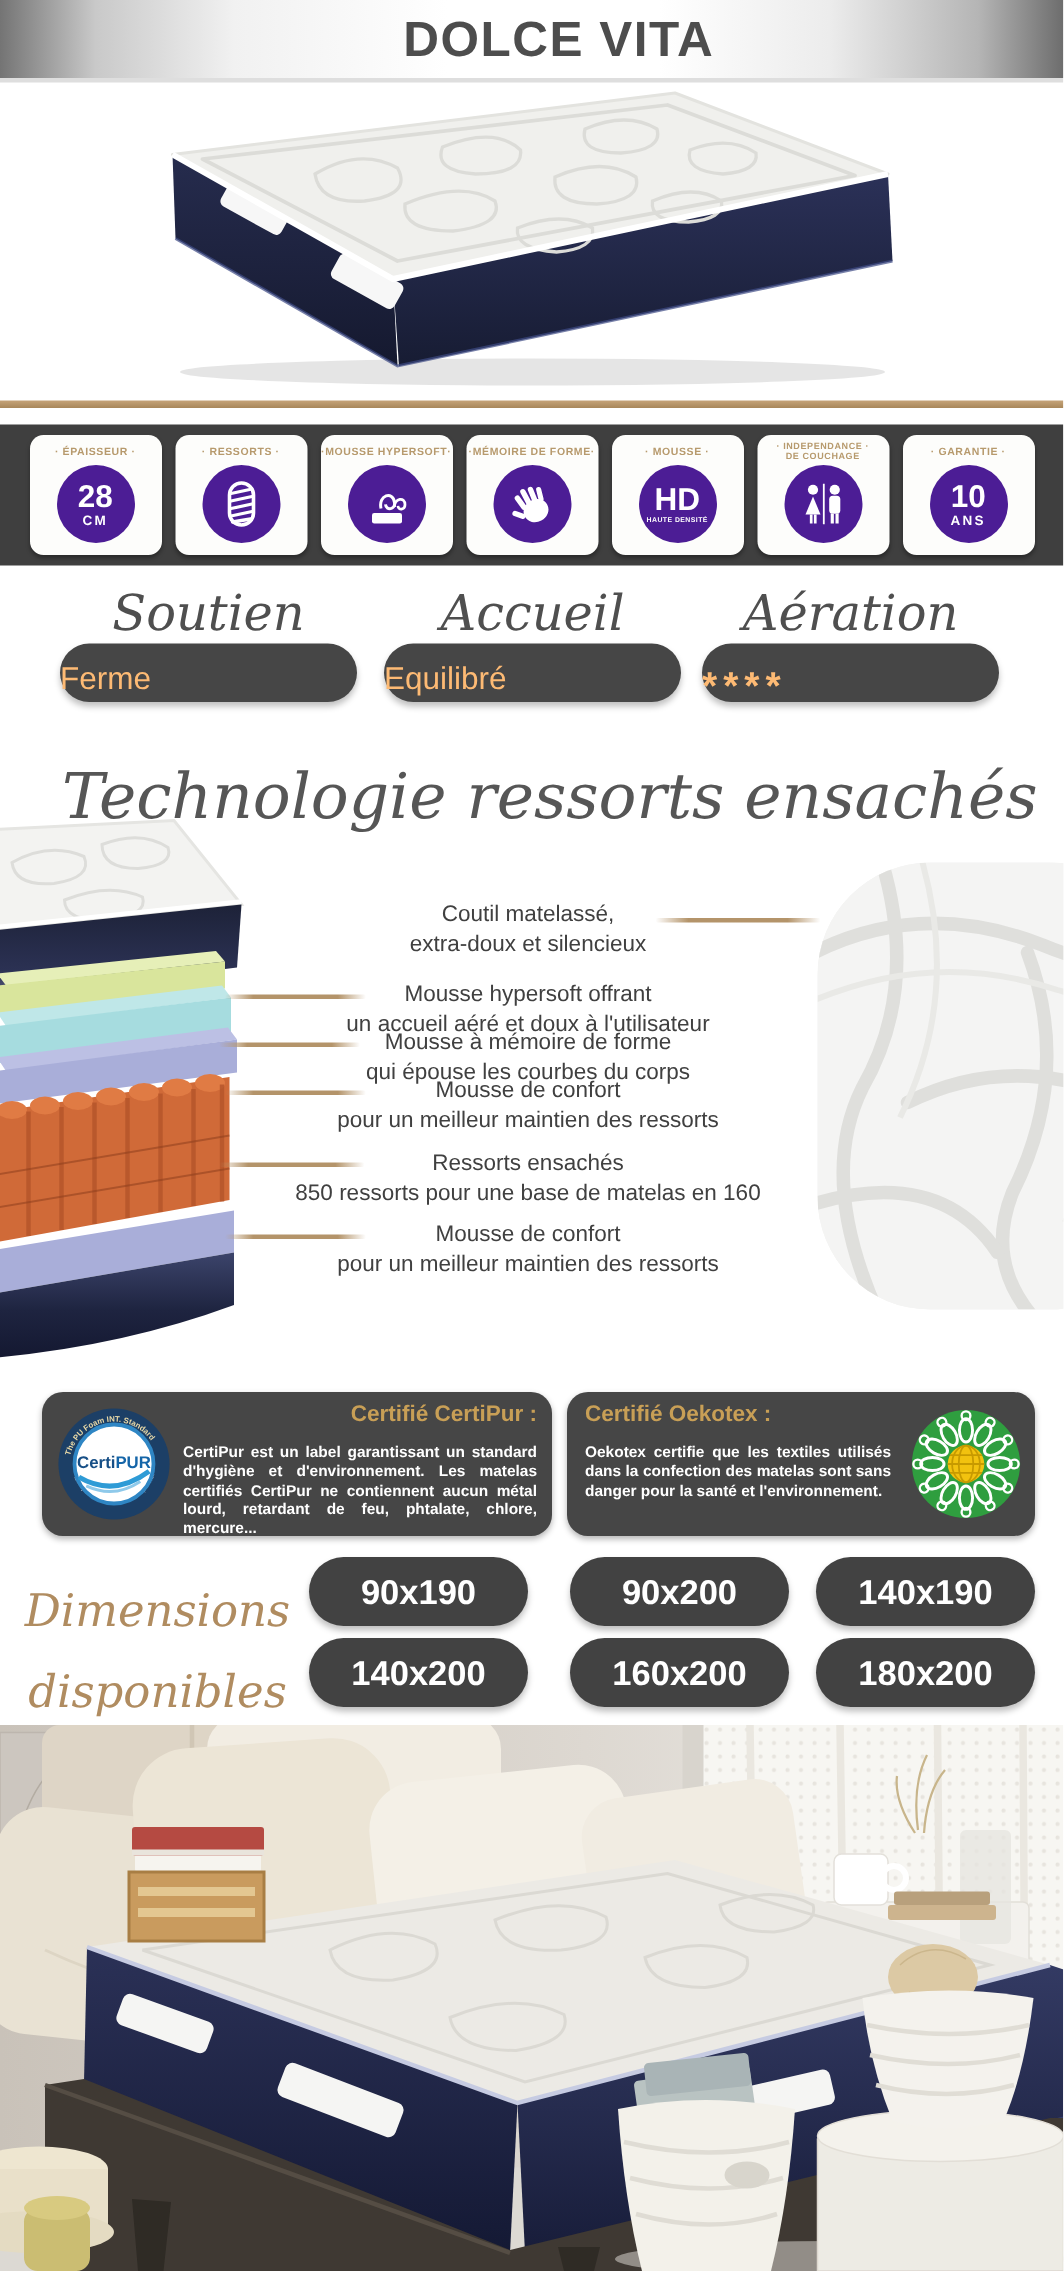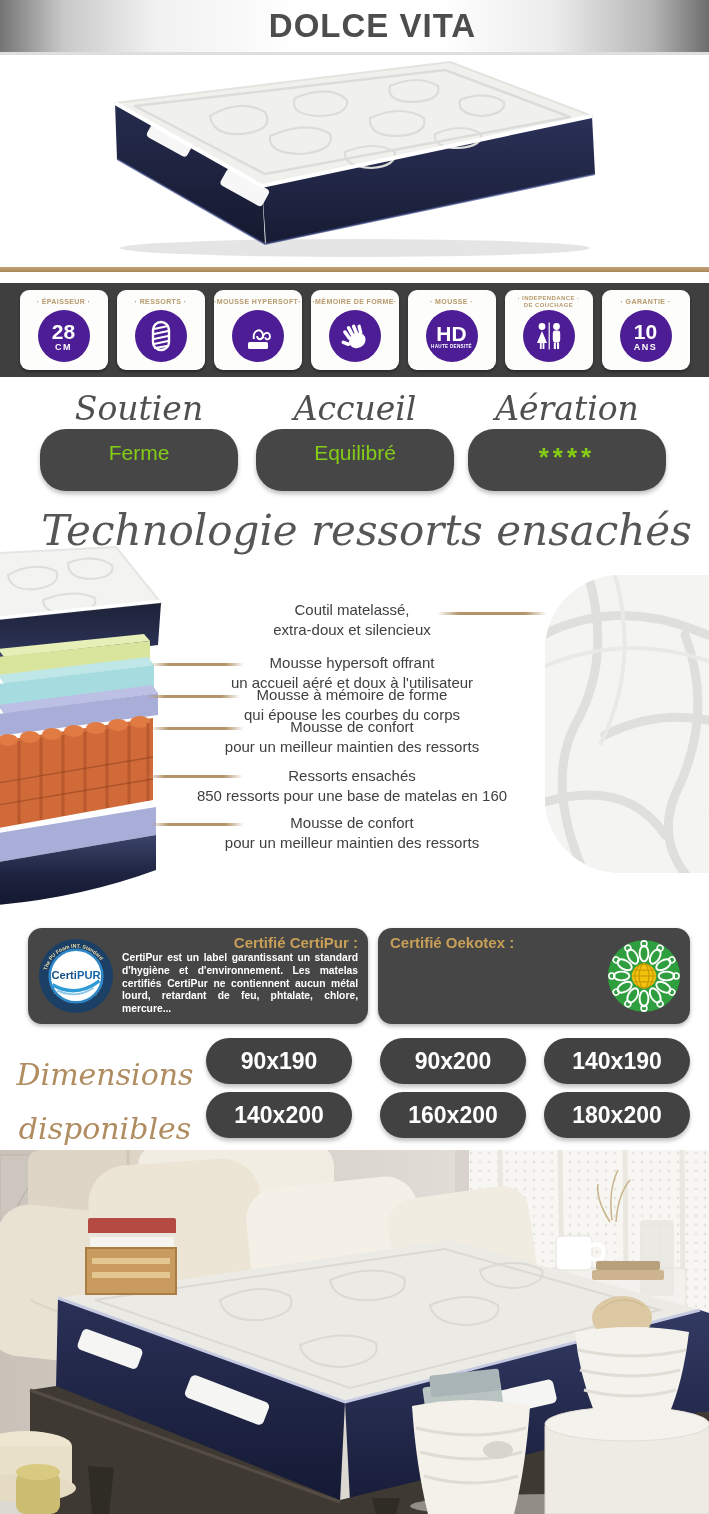--- a/index.html
+++ b/index.html
@@ -28,21 +28,21 @@
     display:flex;flex-direction:column;align-items:center;justify-content:center;color:#fff;}
   .bc-main{font-size:21px;font-weight:800;line-height:1;}
   .bc-sub{font-size:9px;font-weight:700;line-height:1;margin-top:1px;letter-spacing:1.5px;}
   .bc-sub.tiny{font-size:4.6px;letter-spacing:.3px;}
   
   .script{font-family:"DejaVu Serif",serif;font-style:italic;color:#4f4f4f;}
   
   .traits{position:absolute;top:392px;left:0;width:709px;height:96px;}
   .trait{position:absolute;width:198px;}
   .trait-h{display:block;text-align:center;font-size:33px;line-height:1;margin:0 0 4px 0;font-weight:400;}
-  .pill{height:62px;border-radius:26px;background:#464646;color:#84cc16;text-align:center;
+  .pill{height:39px;border-radius:26px;background:#464646;color:#fdba74;text-align:left;
     line-height:47px;font-size:21px;box-shadow:0 3px 4px rgba(0,0,0,.25);}
   .pill.stars{font-size:26px;letter-spacing:4px;font-weight:700;line-height:56px;}
   
   .tech-heading{position:absolute;top:498px;left:0;width:709px;text-align:center;
     font-size:42px;line-height:1;margin:12px;font-weight:400;color:#565656;}
   .cross-section{position:absolute;top:545px;left:-2px;}
   .fabric{position:absolute;top:575px;left:545px;width:230px;height:298px;border-radius:75px;
     overflow:hidden;background:#f4f4f2;}
   .tech-label{position:absolute;left:160px;width:384px;text-align:center;color:#404040;
     font-size:15px;line-height:1.32;}
@@ -53,21 +53,21 @@
   .cert{position:absolute;top:928px;height:96px;background:#464646;border-radius:14px;
     box-shadow:0 2px 4px rgba(0,0,0,.3);}
   .cert.left{left:28px;width:340px;}
   .cert.right{left:378px;width:312px;}
   .cert-logo{position:absolute;top:9px;width:78px;height:78px;}
   .cert.left .cert-logo{left:9px;}
   .cert.right .cert-logo{right:7px;}
   .cert-text{position:absolute;top:4px;}
   .cert.left .cert-text{left:94px;right:10px;}
   .cert.right .cert-text{left:12px;width:204px;}
-  .cert-title{font-size:15px;font-weight:800;color:#c89f56;margin:2px 0 1px 0;}
+  .cert-title{font-size:15px;font-weight:800;color:#c89f56;margin:2px 0 12px 0;}
   .cert.left .cert-title{text-align:right;}
   .cert-body{font-size:10.3px;font-weight:700;color:#fff;text-align:justify;line-height:1.24;margin:0;}
   
   .dim-script{position:absolute;left:12px;width:186px;text-align:center;font-size:30px;color:#b08c60;line-height:1;margin-top:12px;}
   .dim-pill{position:absolute;width:146px;height:46px;border-radius:23px;background:#424242;color:#fff;
     text-align:center;line-height:46px;font-size:23px;font-weight:700;box-shadow:0 3px 4px rgba(0,0,0,.25);}
   
   .photo{position:absolute;top:1150px;left:0;width:709px;height:364px;overflow:hidden;}
 </style>
 </head>
@@ -348,20 +348,21 @@
     </div>
     <div class="cert-text">
       <p class="cert-title">Certifié CertiPur :</p>
       <p class="cert-body">CertiPur est un label garantissant un standard d'hygiène et d'environnement. Les matelas certifiés CertiPur ne contiennent aucun métal lourd, retardant de feu, phtalate, chlore, mercure...</p>
     </div>
   </div>
 
   <div class="cert right">
     <div class="cert-text">
       <p class="cert-title">Certifié Oekotex :</p>
+      <p class="cert-body">Oekotex certifie que les textiles utilisés dans la confection des matelas sont sans danger pour la santé et l'environnement.</p>
     </div>
     <div class="cert-logo">
       <svg width="78" height="78" viewBox="0 0 80 80">
         <circle cx="40" cy="40" r="37" fill="#2f9e3f"></circle>
         <g fill="none" stroke="#ffffff" stroke-width="2">
           <g>
             <ellipse cx="40" cy="17" rx="4.5" ry="8"></ellipse>
             <ellipse cx="40" cy="17" rx="4.5" ry="8" transform="rotate(30 40 40)"></ellipse>
             <ellipse cx="40" cy="17" rx="4.5" ry="8" transform="rotate(60 40 40)"></ellipse>
             <ellipse cx="40" cy="17" rx="4.5" ry="8" transform="rotate(90 40 40)"></ellipse>

